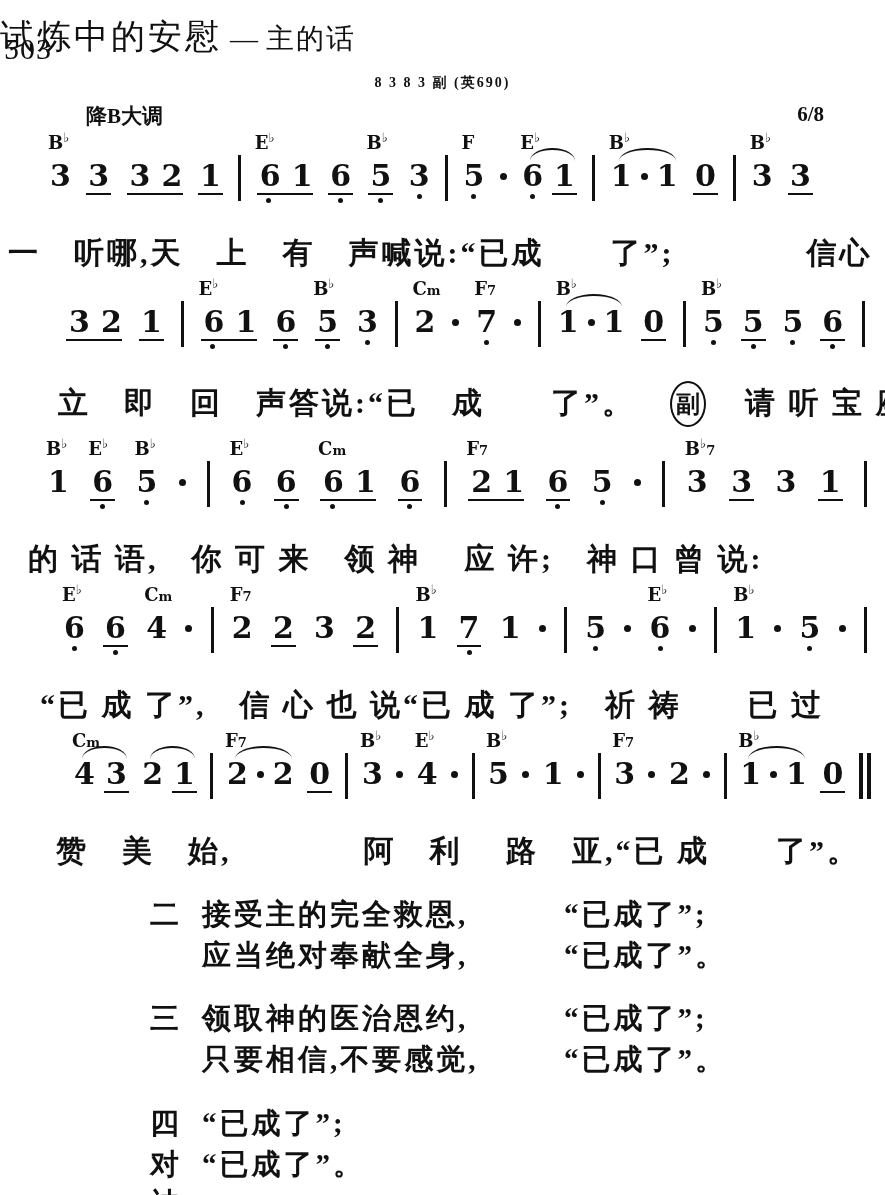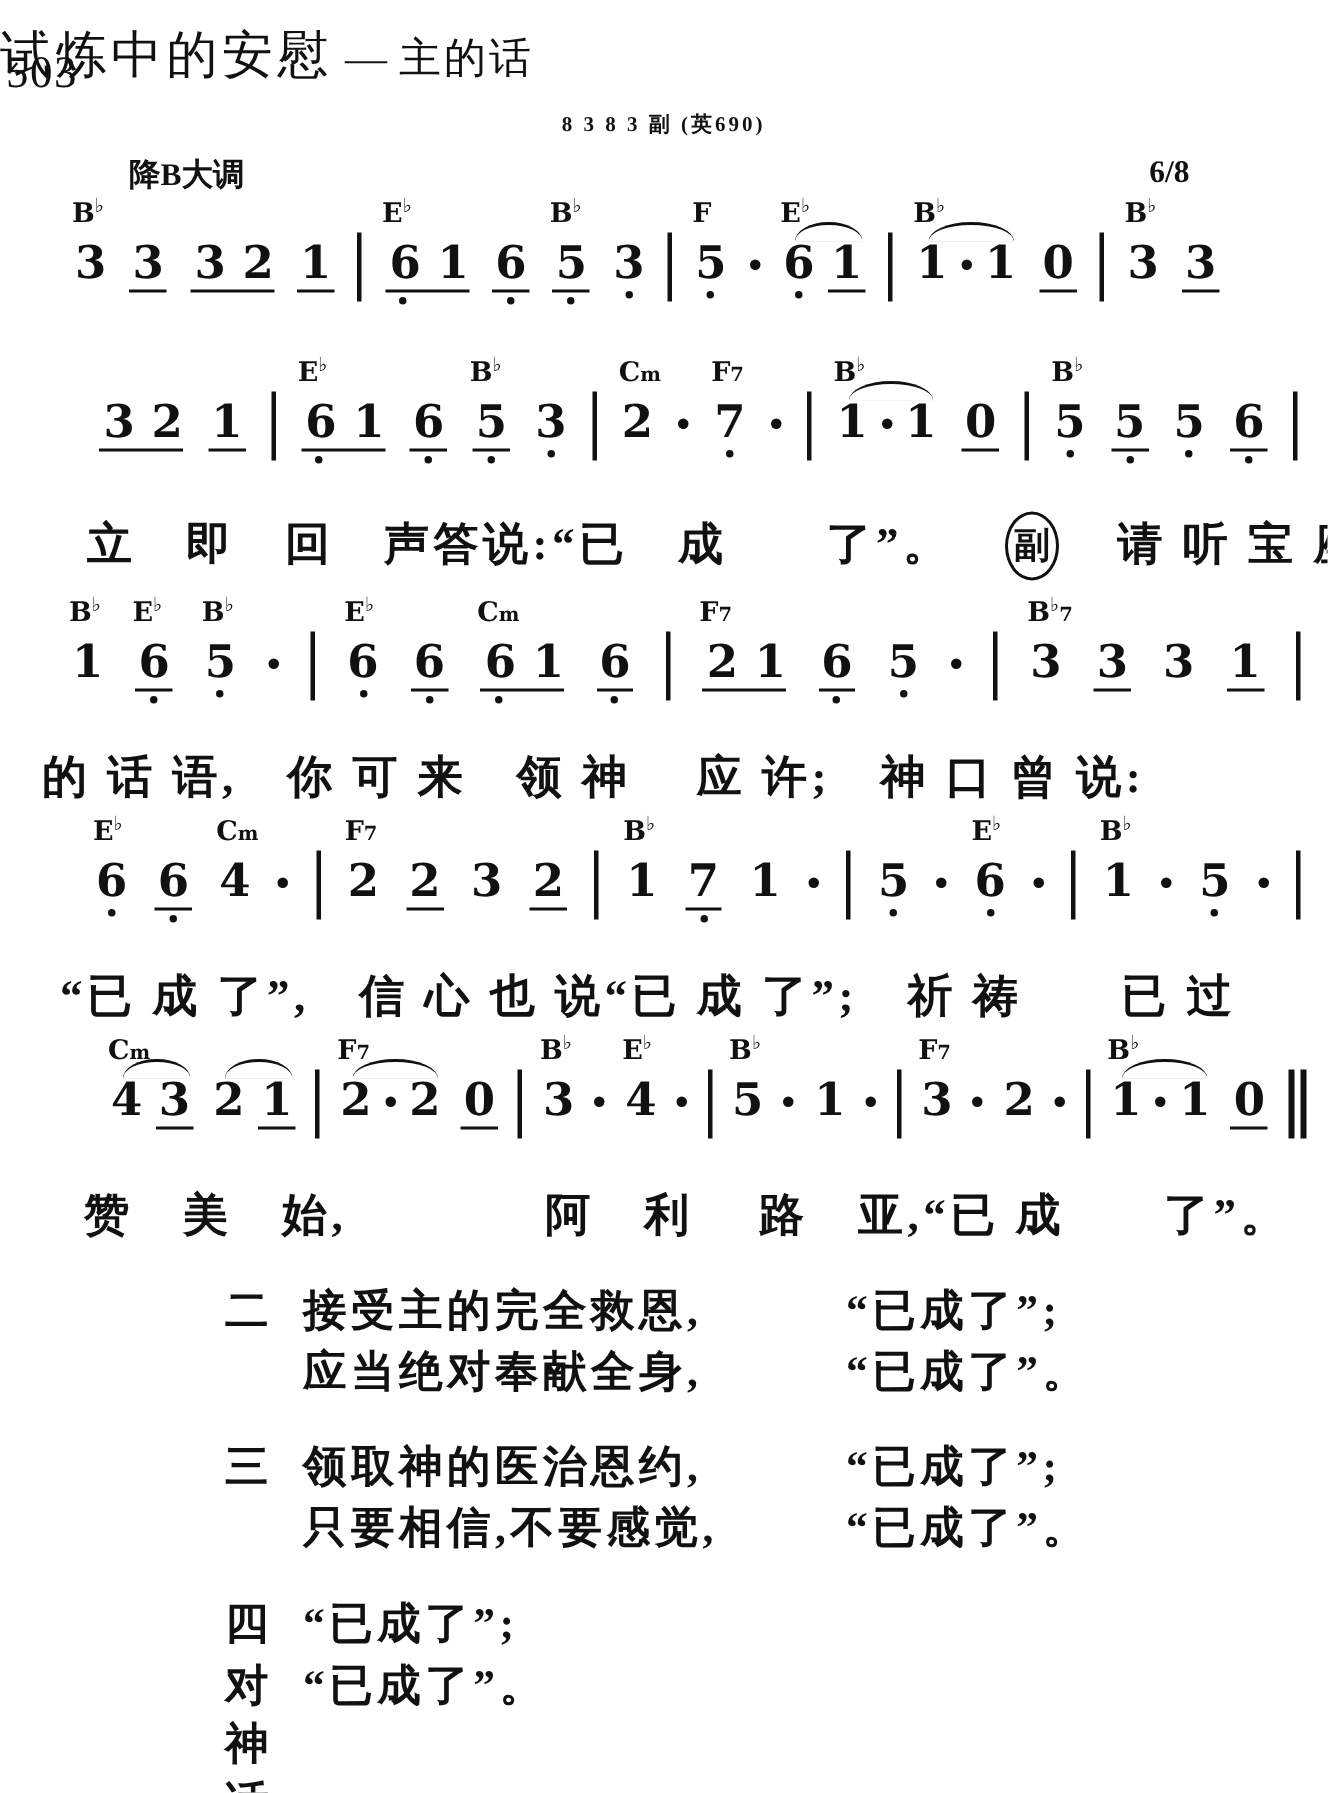--- a/index.html
+++ b/index.html
@@ -11,21 +11,21 @@
   .page{position:relative;width:885px;height:1195px;}
 
   
   .header{position:relative;padding-top:8px;}
   .hymn-no{position:absolute;left:4px;top:8px;font-size:30px;font-weight:400;letter-spacing:1px;margin-top:24px;}
   .title-line{text-align:left;font-weight:400;margin-top:6px;}
   .title-main{font-size:34px;letter-spacing:3px;}
   .title-dash{font-size:28px;margin:0 8px;}
   .title-sub{font-size:28px;letter-spacing:2px;}
   .meter{text-align:center;font-size:14px;font-weight:700;letter-spacing:2px;margin-top:14px;}
-  .keyrow{display:flex;justify-content:space-between;padding:10px 92px 0 86px;font-size:21px;font-weight:700;}
+  .keyrow{display:flex;justify-content:space-between;padding:10px 61px 0 86px;font-size:21px;font-weight:700;}
 
   
   .music{margin-top:2px;}
   .system{margin-bottom:7px;}
   .notes{display:flex;flex-wrap:nowrap;align-items:flex-start;justify-content:space-between;
          padding-top:29px;min-height:70px;}
   .system:nth-child(1) .notes{padding-left:50px;padding-right:72px;}
   .system:nth-child(2) .notes{padding-left:66px;padding-right:20px;}
   .system:nth-child(3) .notes{padding-left:48px;padding-right:18px;}
   .system:nth-child(4) .notes{padding-left:64px;padding-right:18px;}
@@ -195,20 +195,21 @@
           <span class="jp-note">
             <span class="num">3</span>
             <span class="dcell"></span>
             <span class="chord">B<sup>♭</sup></span>
           </span>
           <span class="jp-note">
             <span class="num u">3</span>
             <span class="dcell"></span>
           </span>
         </div>
+        <div class="lyrics"><span>一　听哪,天　上　有　声喊说:“已成　　了”;　　　　信心</span></div>
       </div>
       <div class="system">
         <div class="notes">
           <span class="jp-grp">
             <span class="g-digits">
               <span class="num">3</span>
               <span class="num">2</span>
             </span>
             <span class="g-dots">
               <span class="dcell"></span>

